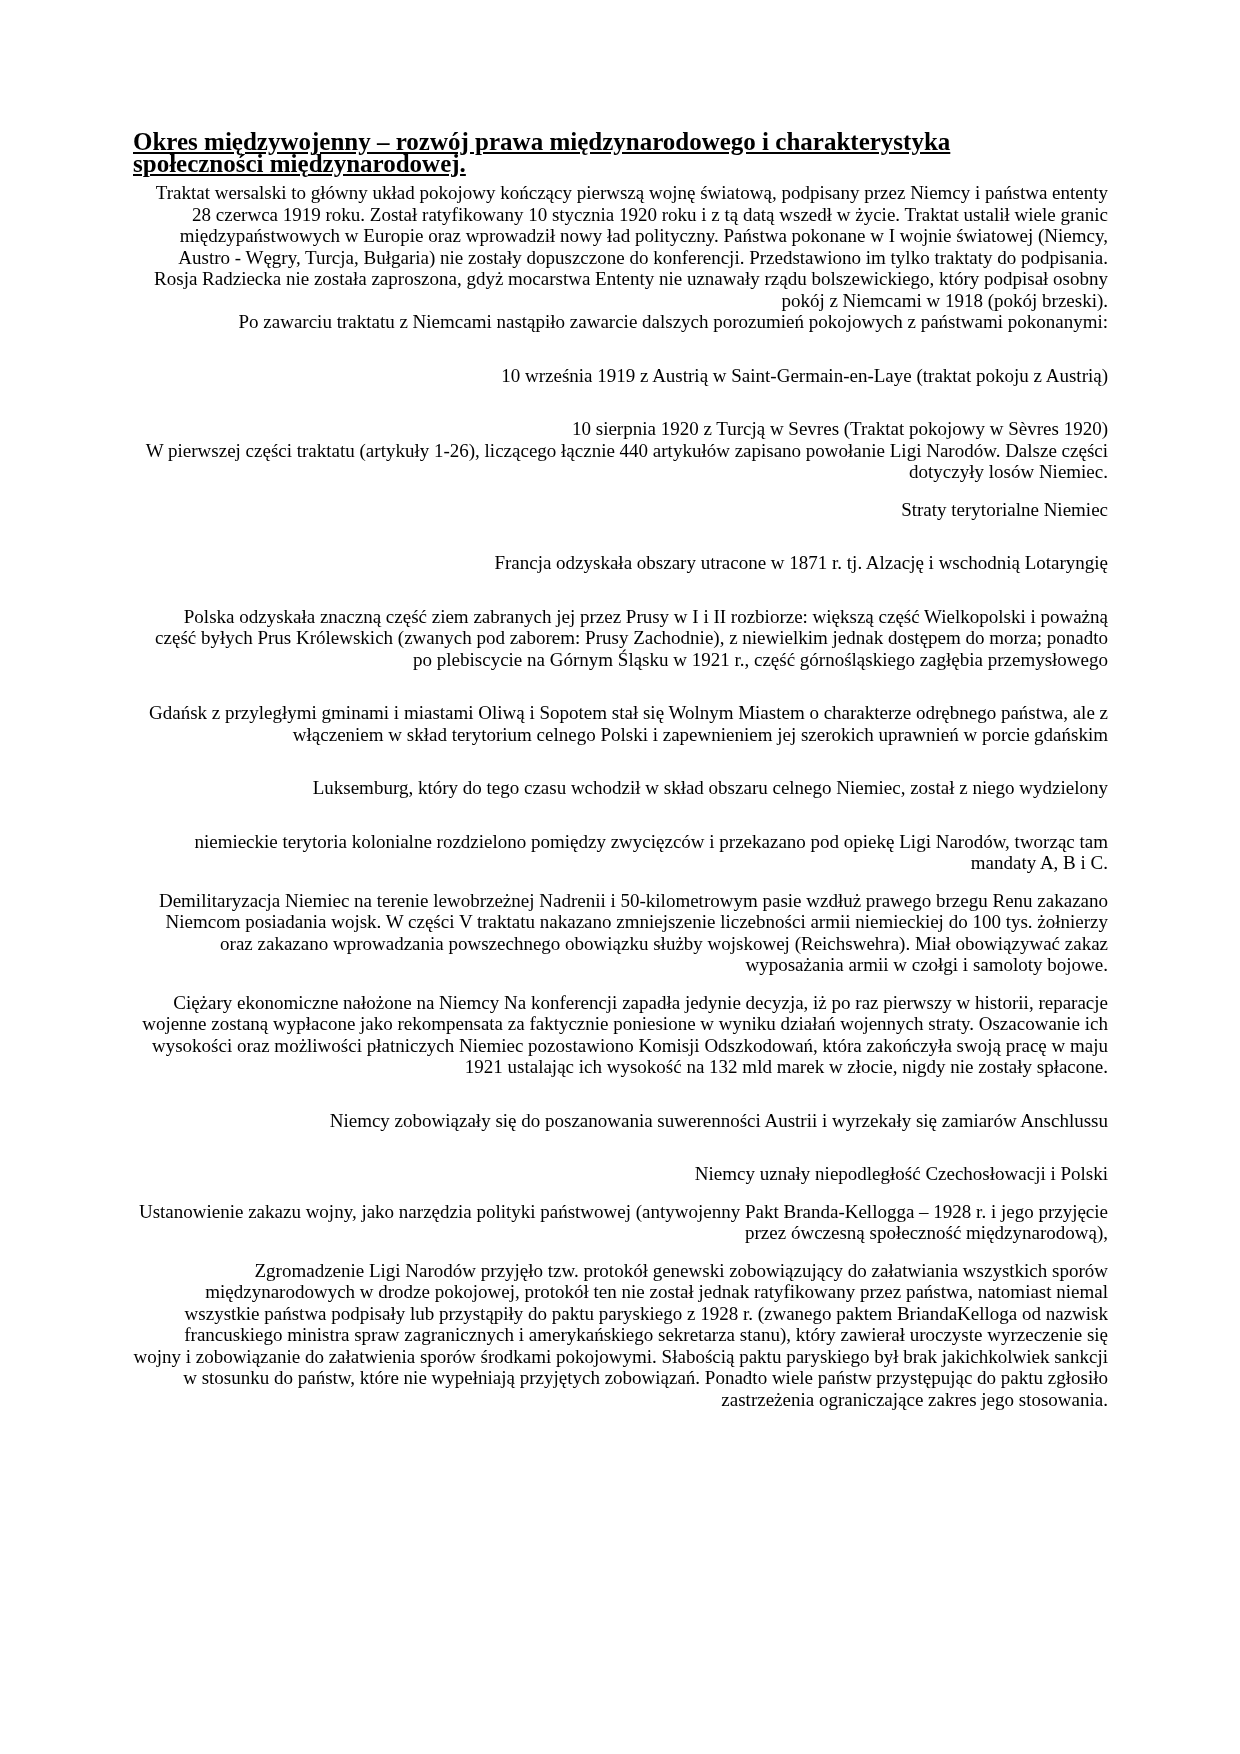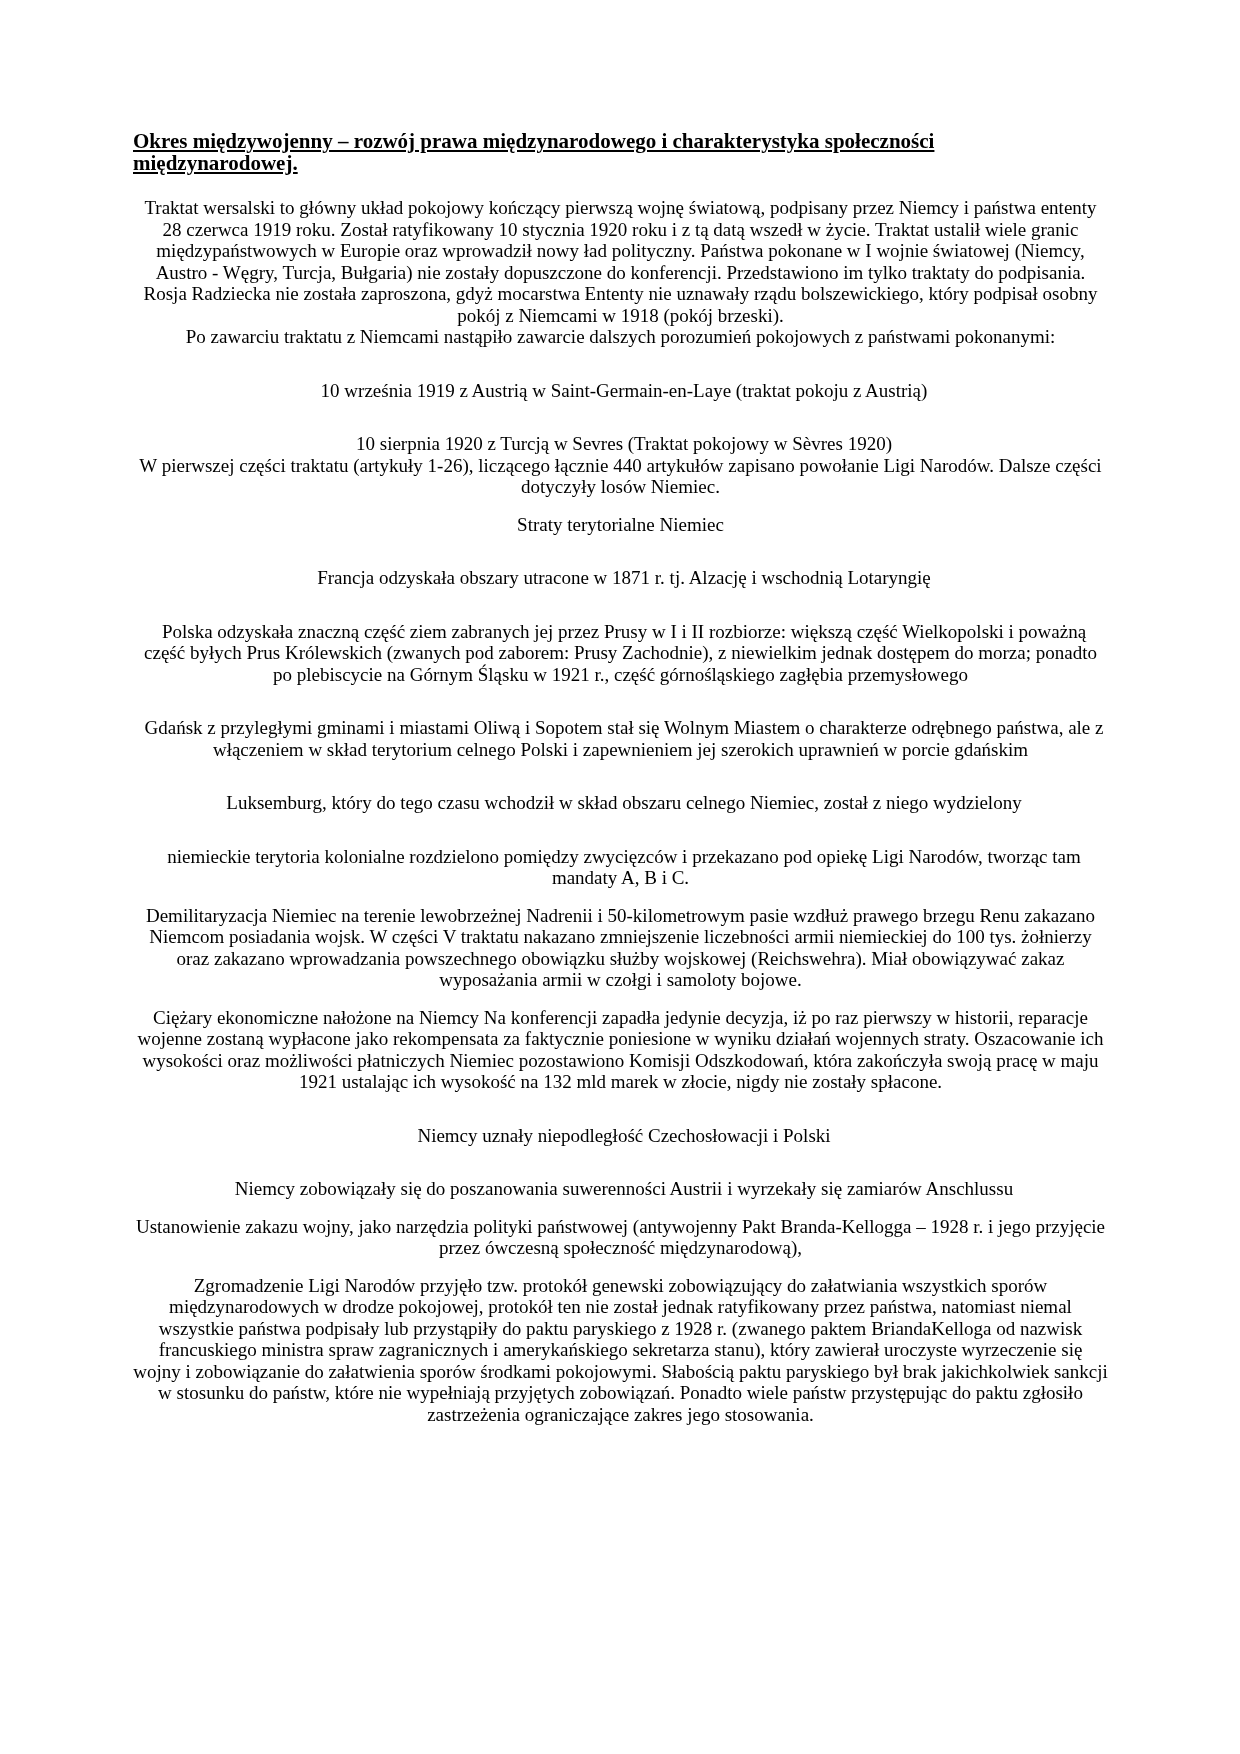--- a/index.html
+++ b/index.html
@@ -10,32 +10,32 @@
       font-family: "Liberation Serif", "DejaVu Serif", serif;
       color: #000000;
     }
     .page {
       width: 1240px;
       min-height: 1754px;
       background: #ffffff;
       padding: 131px 132px 80px 133px;
     }
     .doc-title {
-      font-size: 21px;
+      font-size: 25px;
       line-height: 21.5px;
       font-weight: bold;
       text-decoration: underline;
       max-width: 880px;
-      margin-bottom: 23px;
+      margin-bottom: 8px;
     }
     .doc-body { max-width: 975px; }
     .block {
       font-size: 19px;
       line-height: 21.5px;
-      text-align: center;
+      text-align: right;
       margin: 0;
     }
     .block-line { text-indent: 7px; margin-top: 32px; }
     .gap-before { margin-top: 16px; }
   </style>
 </head>
 <body>
 
 <div class="page">
   <h1 class="doc-title">Okres międzywojenny – rozwój prawa międzynarodowego i charakterystyka społeczności międzynarodowej.</h1>
@@ -46,18 +46,18 @@
       <p class="block block-line">10 sierpnia 1920 z Turcją w Sevres (Traktat pokojowy w Sèvres 1920)</p>
       <p class="block block-paragraph">W pierwszej części traktatu (artykuły 1-26), liczącego łącznie 440 artykułów zapisano powołanie Ligi Narodów. Dalsze części dotyczyły losów Niemiec.</p>
       <p class="block block-heading gap-before">Straty terytorialne Niemiec</p>
       <p class="block block-line">Francja odzyskała obszary utracone w 1871 r. tj. Alzację i wschodnią Lotaryngię</p>
       <p class="block block-line">Polska odzyskała znaczną część ziem zabranych jej przez Prusy w I i II rozbiorze: większą część Wielkopolski i poważną część byłych Prus Królewskich (zwanych pod zaborem: Prusy Zachodnie), z niewielkim jednak dostępem do morza; ponadto po plebiscycie na Górnym Śląsku w 1921 r., część górnośląskiego zagłębia przemysłowego</p>
       <p class="block block-line">Gdańsk z przyległymi gminami i miastami Oliwą i Sopotem stał się Wolnym Miastem o charakterze odrębnego państwa, ale z włączeniem w skład terytorium celnego Polski i zapewnieniem jej szerokich uprawnień w porcie gdańskim</p>
       <p class="block block-line">Luksemburg, który do tego czasu wchodził w skład obszaru celnego Niemiec, został z niego wydzielony</p>
       <p class="block block-line">niemieckie terytoria kolonialne rozdzielono pomiędzy zwycięzców i przekazano pod opiekę Ligi Narodów, tworząc tam mandaty A, B i C.</p>
       <p class="block block-paragraph gap-before">Demilitaryzacja Niemiec na terenie lewobrzeżnej Nadrenii i 50-kilometrowym pasie wzdłuż prawego brzegu Renu zakazano Niemcom posiadania wojsk. W części V traktatu nakazano zmniejszenie liczebności armii niemieckiej do 100 tys. żołnierzy oraz zakazano wprowadzania powszechnego obowiązku służby wojskowej (Reichswehra). Miał obowiązywać zakaz wyposażania armii w czołgi i samoloty bojowe.</p>
       <p class="block block-paragraph gap-before">Ciężary ekonomiczne nałożone na Niemcy Na konferencji zapadła jedynie decyzja, iż po raz pierwszy w historii, reparacje wojenne zostaną wypłacone jako rekompensata za faktycznie poniesione w wyniku działań wojennych straty. Oszacowanie ich wysokości oraz możliwości płatniczych Niemiec pozostawiono Komisji Odszkodowań, która zakończyła swoją pracę w maju 1921 ustalając ich wysokość na 132 mld marek w złocie, nigdy nie zostały spłacone.</p>
+      <p class="block block-line">Niemcy zobowiązały się do poszanowania suwerenności Austrii i wyrzekały się zamiarów Anschlussu</p>
       <p class="block block-line">Niemcy uznały niepodległość Czechosłowacji i Polski</p>
-      <p class="block block-line">Niemcy zobowiązały się do poszanowania suwerenności Austrii i wyrzekały się zamiarów Anschlussu</p>
       <p class="block block-paragraph gap-before">Ustanowienie zakazu wojny, jako narzędzia polityki państwowej (antywojenny Pakt Branda-Kellogga – 1928 r. i jego przyjęcie przez ówczesną społeczność międzynarodową),</p>
       <p class="block block-paragraph gap-before">Zgromadzenie Ligi Narodów przyjęło tzw. protokół genewski zobowiązujący do załatwiania wszystkich sporów międzynarodowych w drodze pokojowej, protokół ten nie został jednak ratyfikowany przez państwa, natomiast niemal wszystkie państwa podpisały lub przystąpiły do paktu paryskiego z 1928 r. (zwanego paktem BriandaKelloga od nazwisk francuskiego ministra spraw zagranicznych i amerykańskiego sekretarza stanu), który zawierał uroczyste wyrzeczenie się wojny i zobowiązanie do załatwienia sporów środkami pokojowymi. Słabością paktu paryskiego był brak jakichkolwiek sankcji w stosunku do państw, które nie wypełniają przyjętych zobowiązań. Ponadto wiele państw przystępując do paktu zgłosiło zastrzeżenia ograniczające zakres jego stosowania.</p>
     </main>
 </div>
 
 </body></html>

